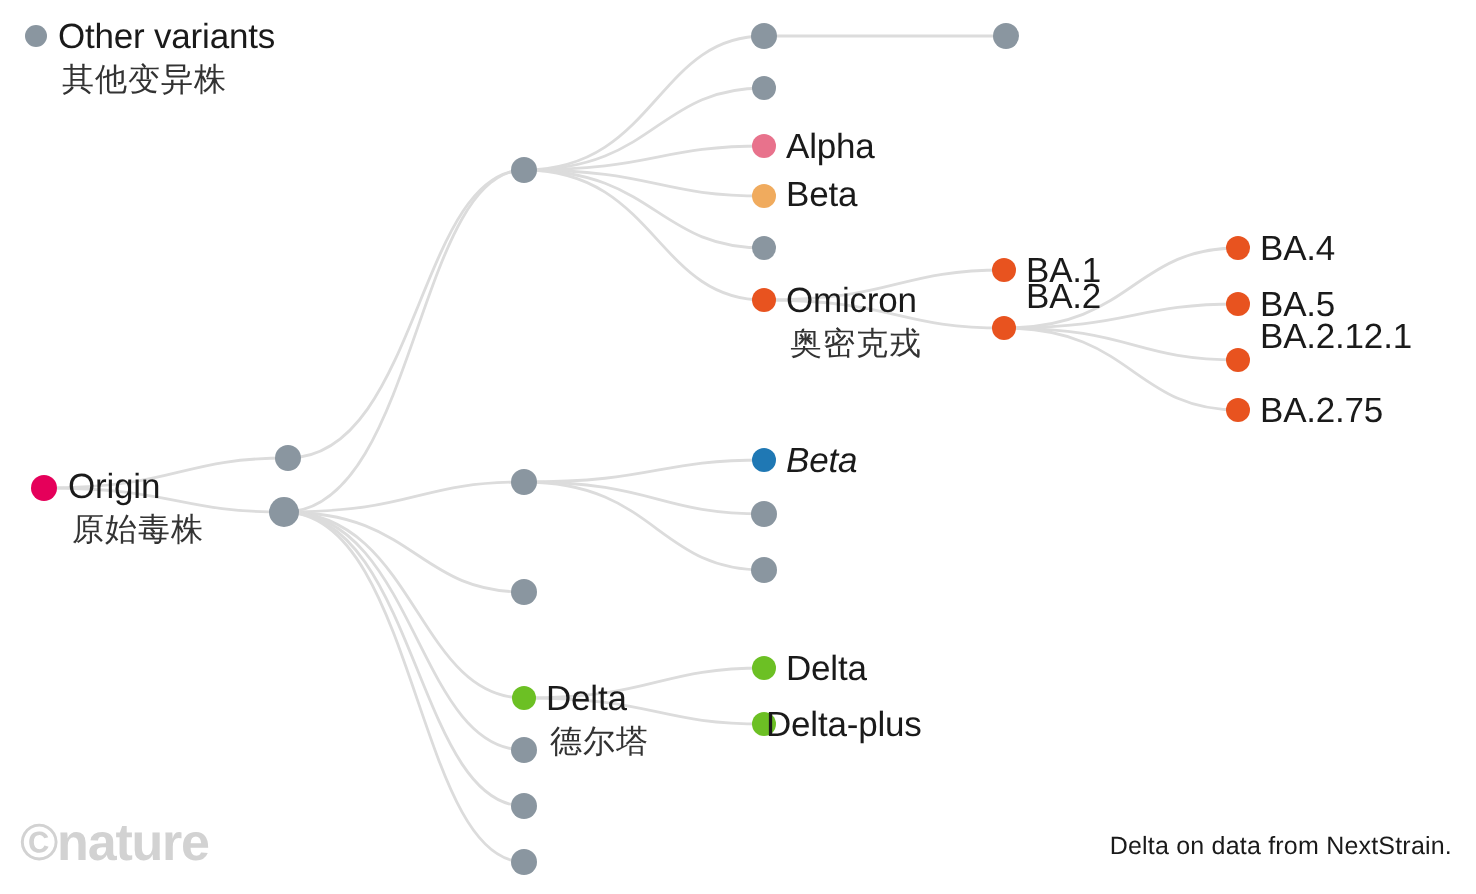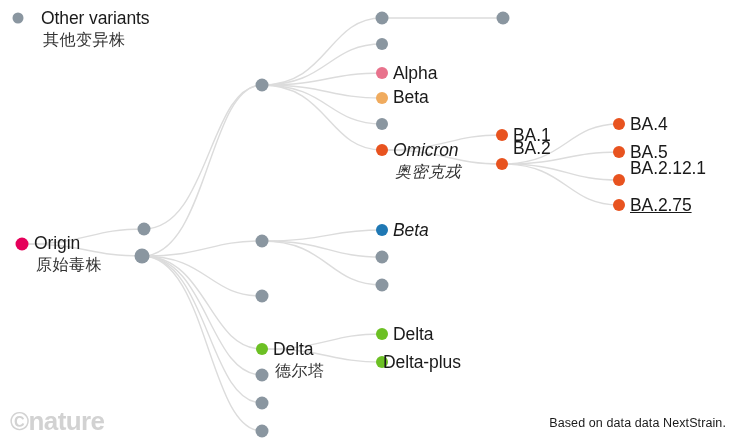--- a/index.html
+++ b/index.html
@@ -117,31 +117,31 @@
       <circle cx="502" cy="135" r="6" fill="#e8531f"></circle>
       <circle cx="502" cy="164" r="6" fill="#e8531f"></circle>
       <circle cx="619" cy="124" r="6" fill="#e8531f"></circle>
       <circle cx="619" cy="152" r="6" fill="#e8531f"></circle>
       <circle cx="619" cy="180" r="6" fill="#e8531f"></circle>
       <circle cx="619" cy="205" r="6" fill="#e8531f"></circle>
     </g>
 </svg>
 
 <div id="label-layer">
-    <div class="node-label" style="left: 29px; top: 10px; margin-left: 12px;"><span>Other variants</span><span class="cn">其他变异株</span></div>
+    <div class="node-label" style="left: 29px; top: 10px;"><span>Other variants</span><span class="cn">其他变异株</span></div>
     <div class="node-label" style="left: 34px; top: 235px;"><span>Origin</span><span class="cn">原始毒株</span></div>
     <div class="node-label" style="left: 273px; top: 341px;"><span>Delta</span><span class="cn">德尔塔</span></div>
     <div class="node-label" style="left: 393px; top: 65px;"><span>Alpha</span></div>
     <div class="node-label" style="left: 393px; top: 89px;"><span>Beta</span></div>
-    <div class="node-label" style="left: 393px; top: 142px; font-style: italic;"><span>Omicron</span><span class="cn">奥密克戎</span></div>
+    <div class="node-label" style="left: 393px; top: 142px;"><span>Omicron</span><span class="cn">奥密克戎</span></div>
     <div class="node-label" style="left: 393px; top: 222px; font-style: italic;"><span>Beta</span></div>
     <div class="node-label" style="left: 393px; top: 326px;"><span>Delta</span></div>
     <div class="node-label" style="left: 383px; top: 354px;"><span>Delta-plus</span></div>
     <div class="node-label" style="left: 513px; top: 127px;"><span>BA.1</span></div>
     <div class="node-label" style="left: 513px; top: 140px;"><span>BA.2</span></div>
     <div class="node-label" style="left: 630px; top: 116px;"><span>BA.4</span></div>
     <div class="node-label" style="left: 630px; top: 144px;"><span>BA.5</span></div>
     <div class="node-label" style="left: 630px; top: 160px;"><span>BA.2.12.1</span></div>
-    <div class="node-label" style="left: 630px; top: 197px; text-decoration: underline;"><span>BA.2.75</span></div>
+    <div class="node-label" style="left: 630px; top: 197px;"><span>BA.2.75</span></div>
   </div>
 
 <div id="nature-logo">©nature</div>
-<div id="source-credit">Based on data data NextStrain.</div>
+<div id="source-credit">Delta on data from NextStrain.</div>
 
 </body></html>

